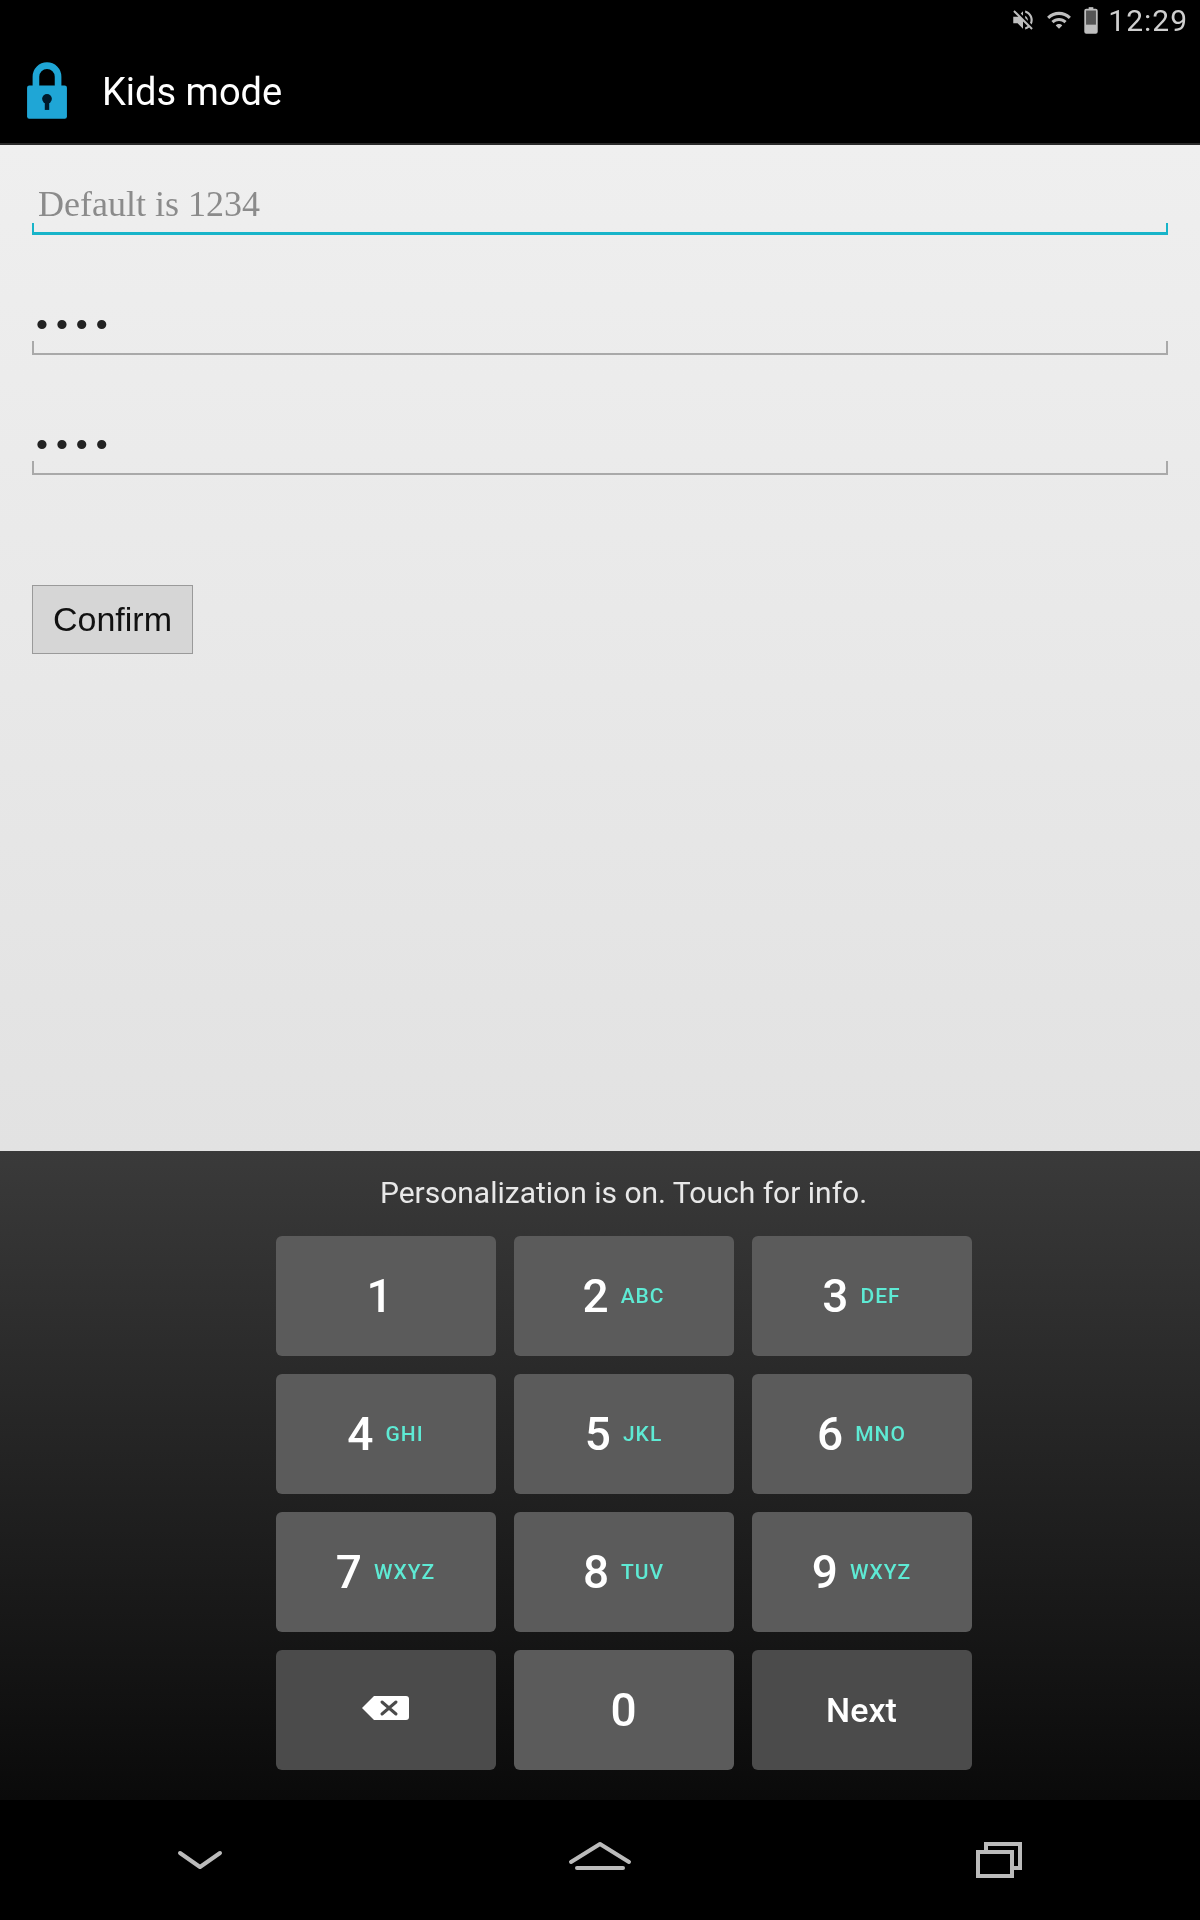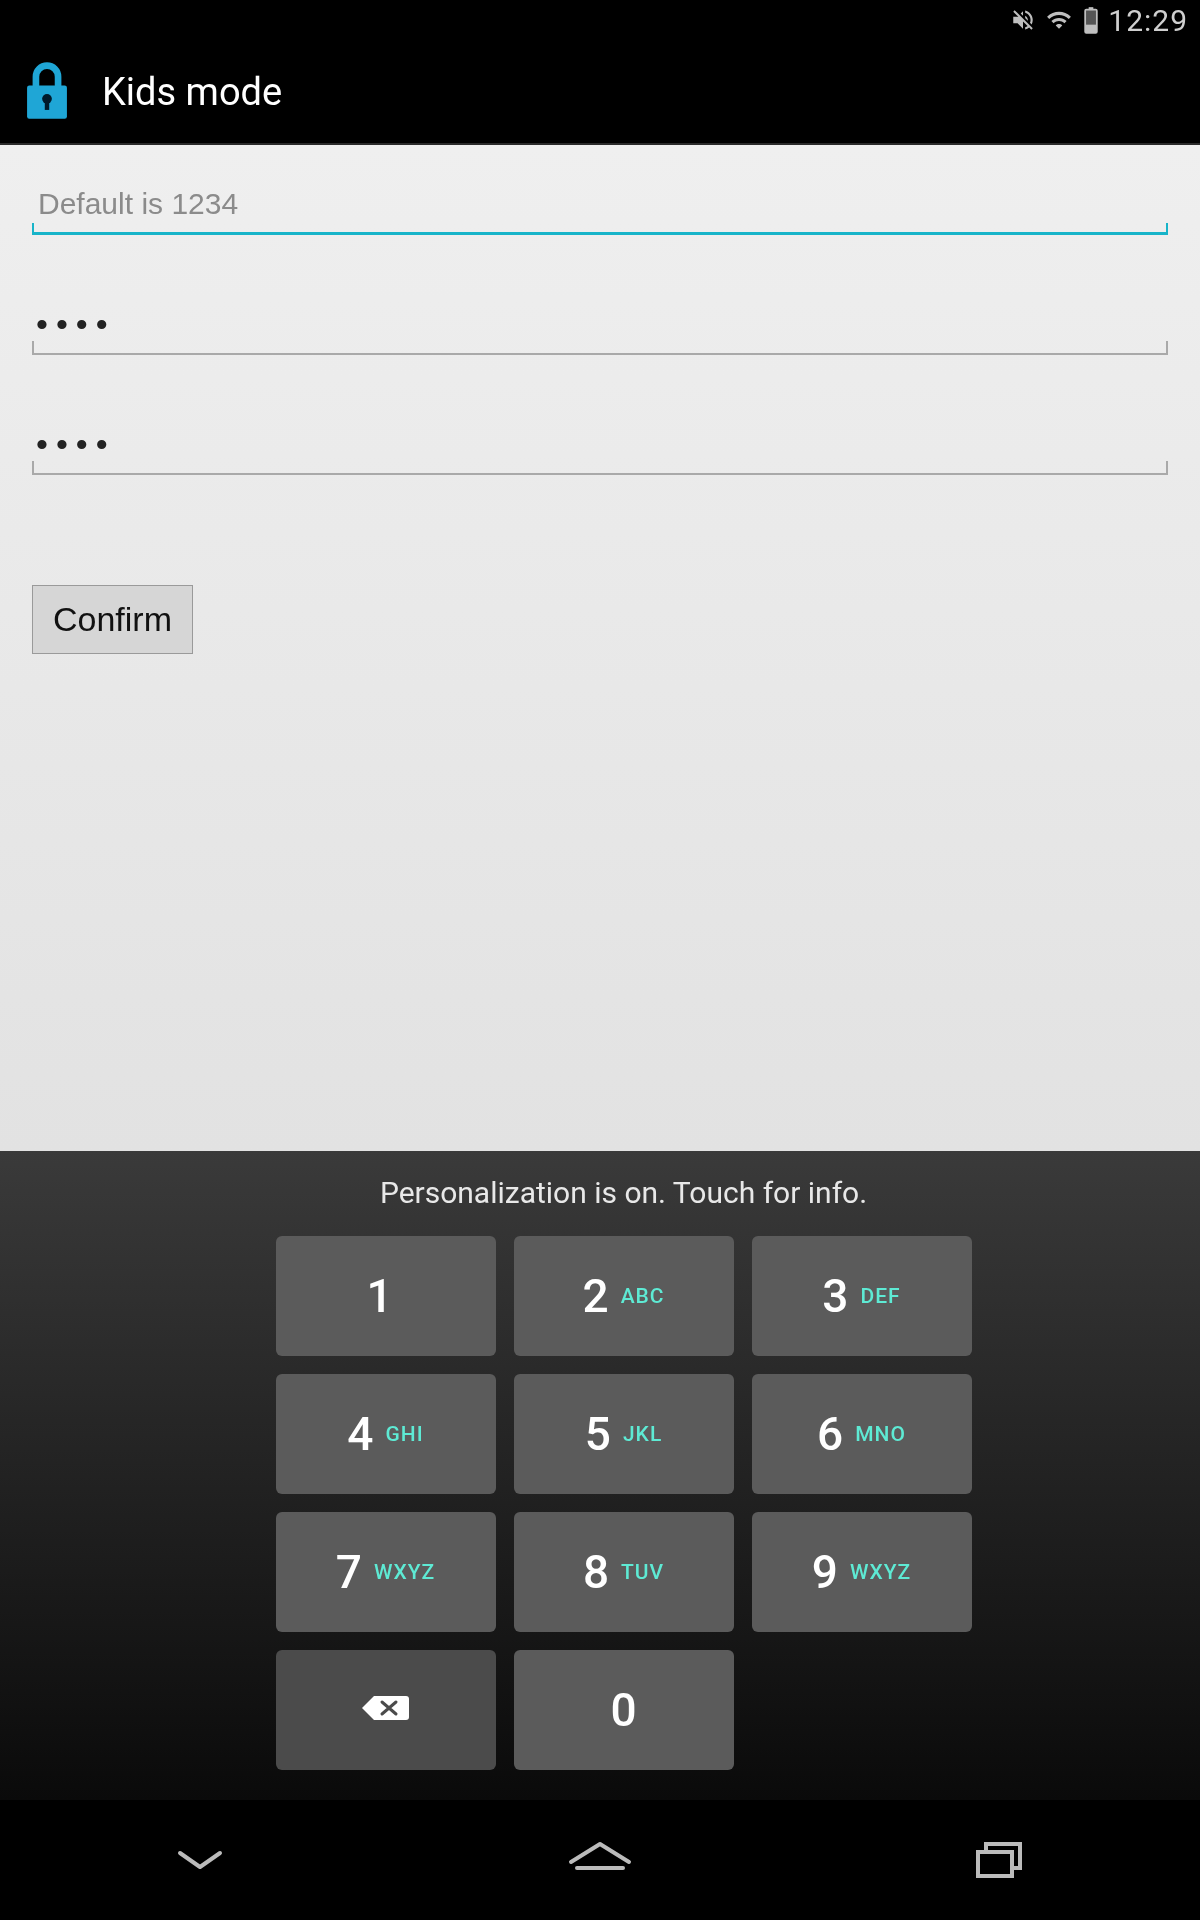--- a/index.html
+++ b/index.html
@@ -43,22 +43,22 @@
     background: linear-gradient(to bottom, #efefef 0%, #e2e2e2 100%);
     padding: 28px 32px 20px 32px;
     display: flex;
     flex-direction: column;
   }
   .field-wrap { margin-bottom: 58px; }
   .text-input {
     width: 100%;
     border: none;
     background: transparent;
-    font-family: Liberation Sans, sans-serif;
-    font-size: 30px;
+    font-family: Liberation Serif, serif;
+    font-size: 36px;
     color: #111;
     padding: 10px 6px 10px 6px;
     outline: none;
     border-bottom: 2px solid #a9a9a9;
     border-left: 2px solid #a9a9a9;
     border-right: 2px solid #a9a9a9;
     border-top: none;
     height: 62px;
     line-height: 42px;
     border-radius: 0;
@@ -250,20 +250,23 @@
       <span>
         <svg width="60" height="40" viewBox="0 0 60 40" fill="none">
           <path d="M18 8 H50 a3 3 0 0 1 3 3 V29 a3 3 0 0 1 -3 3 H18 L6 20 Z" fill="#ffffff"></path>
           <path d="M26 14 L40 26 M40 14 L26 26" stroke="#4b4b4b" stroke-width="3" stroke-linecap="round"></path>
         </svg>
       </span>
     </div>
     <div class="key">
         <span class="digit">0</span>
       </div>
+    <div class="key dark next">
+        <span class="digit">Next</span>
+      </div>
   </div>
 </div>
 
 <div class="nav-bar">
   <div class="nav-btn">
     <svg width="60" height="30" viewBox="0 0 60 30" fill="none">
         <polyline points="10,8 30,22 50,8" stroke="#bbb" stroke-width="4" fill="none" stroke-linecap="round" stroke-linejoin="round"></polyline>
       </svg>
   </div>
   <div class="nav-btn">

